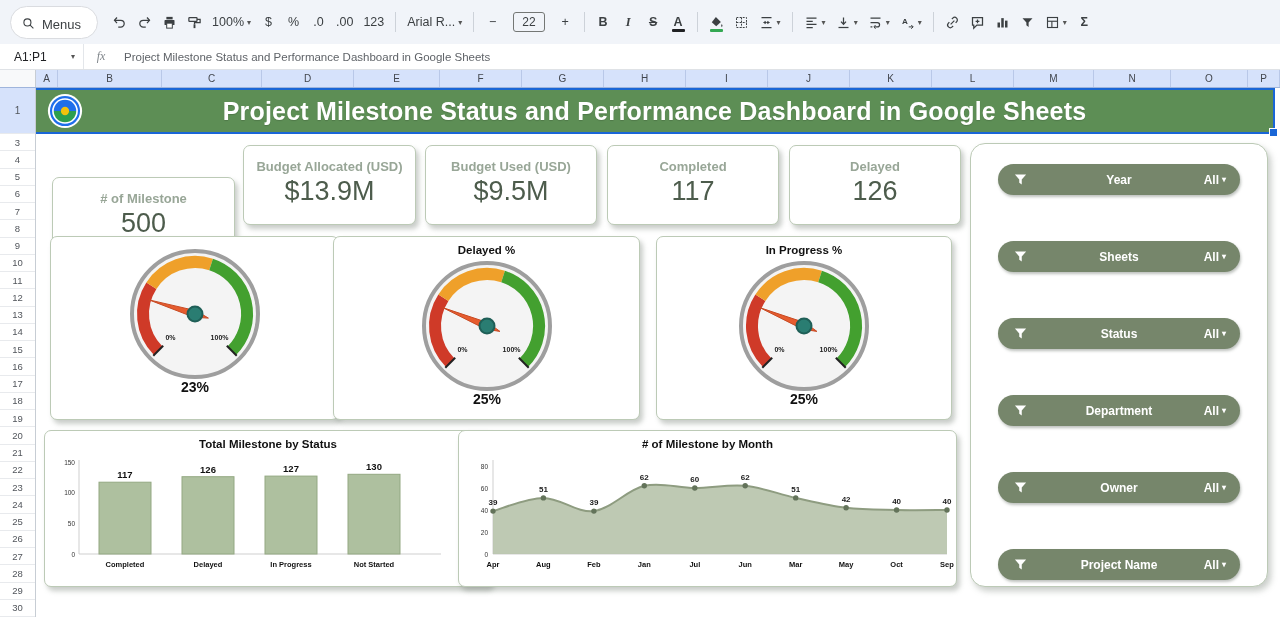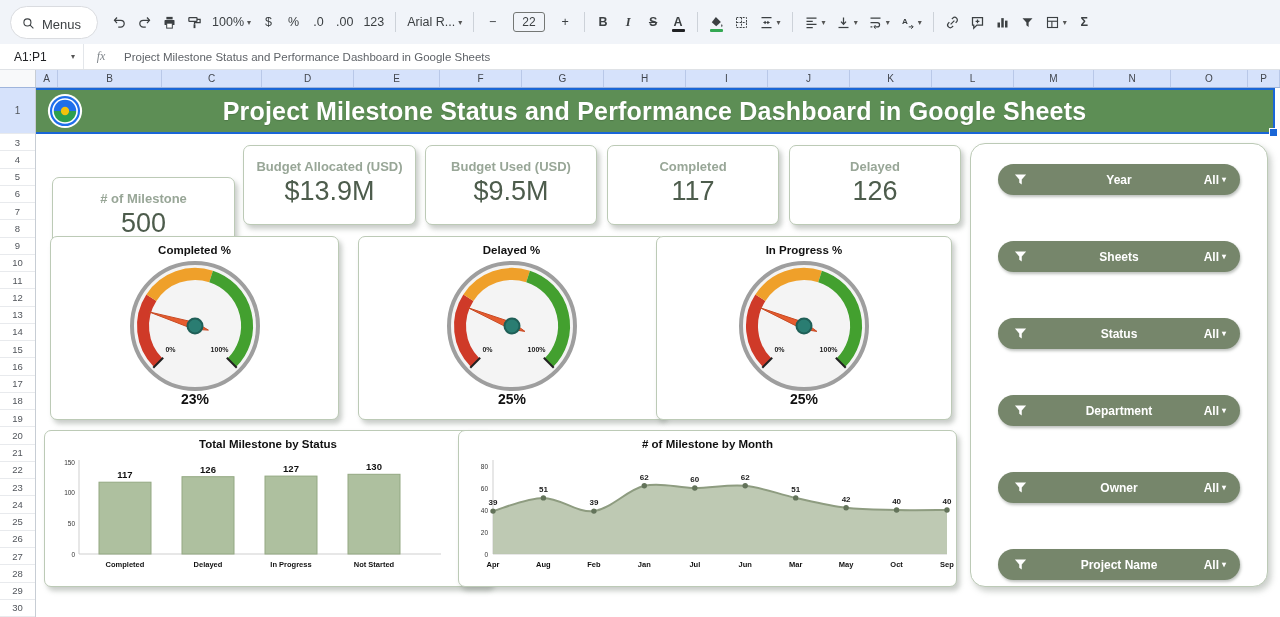--- a/index.html
+++ b/index.html
@@ -399,36 +399,35 @@
         </div>
         <div class="card kpi-card" style="left: 571px; width: 172px;">
           <div class="kpi-label">Completed</div>
     <div class="kpi-value">117</div>
         </div>
         <div class="card kpi-card" style="left: 753px; width: 172px;">
           <div class="kpi-label">Delayed</div>
     <div class="kpi-value">126</div>
         </div>
         <div class="card gauge-card" style="left: 14px; top: 148px; width: 289px; height: 184px;">
-          <div class="chart-title">Completed %</div>
           <svg class="gauge-svg" viewBox="0 0 180 152" width="180" height="152">
    <circle cx="90" cy="70" r="63" fill="#f4f4f4" stroke="#9e9e9e" stroke-width="4"></circle>
    <path d="M53.2 106.8 A52 52 0 0 1 46.4 41.7" fill="none" stroke="#cf3a28" stroke-width="12"></path>
    <path d="M46.4 41.7 A52 52 0 0 1 106.1 20.5" fill="none" stroke="#efa02a" stroke-width="12"></path>
    <path d="M106.1 20.5 A52 52 0 0 1 126.8 106.8" fill="none" stroke="#43a02f" stroke-width="12"></path>
    <line x1="58.18019484660536" y1="101.81980515339464" x2="48.2806999099937" y2="111.7193000900063" stroke="#222" stroke-width="2"></line>
    <line x1="121.81980515339464" y1="101.81980515339464" x2="131.7193000900063" y2="111.7193000900063" stroke="#222" stroke-width="2"></line>
    <text x="65.44805903775006" y="96.32873325829014" font-size="7" font-weight="bold" fill="#222" text-anchor="middle">0%</text>
    <text x="114.55194096224994" y="96.32873325829013" font-size="7" font-weight="bold" fill="#222" text-anchor="middle">100%</text>
    <path d="M44.1 55.9 L91.0 66.7 L103.4 74.1 L89.0 73.3 Z" fill="#e65c2e" stroke="#c74a24" stroke-width="1"></path>
    <circle cx="90" cy="70" r="7.5" fill="#2a7d72" stroke="#1f5f57" stroke-width="2"></circle>
    <text x="90" y="148" font-size="14" font-weight="bold" fill="#111" text-anchor="middle">23%</text>
           </svg>
         </div>
-        <div class="card gauge-card" style="left: 322px; top: 148px; width: 307px; height: 184px;">
+        <div class="card gauge-card" style="left: 297px; top: 148px; width: 307px; height: 184px;">
           <div class="chart-title">Delayed %</div>
           <svg class="gauge-svg" viewBox="0 0 180 152" width="180" height="152">
    <circle cx="90" cy="70" r="63" fill="#f4f4f4" stroke="#9e9e9e" stroke-width="4"></circle>
    <path d="M53.2 106.8 A52 52 0 0 1 46.4 41.7" fill="none" stroke="#cf3a28" stroke-width="12"></path>
    <path d="M46.4 41.7 A52 52 0 0 1 106.1 20.5" fill="none" stroke="#efa02a" stroke-width="12"></path>
    <path d="M106.1 20.5 A52 52 0 0 1 126.8 106.8" fill="none" stroke="#43a02f" stroke-width="12"></path>
    <line x1="58.18019484660536" y1="101.81980515339464" x2="48.2806999099937" y2="111.7193000900063" stroke="#222" stroke-width="2"></line>
    <line x1="121.81980515339464" y1="101.81980515339464" x2="131.7193000900063" y2="111.7193000900063" stroke="#222" stroke-width="2"></line>
    <text x="65.44805903775006" y="96.32873325829014" font-size="7" font-weight="bold" fill="#222" text-anchor="middle">0%</text>
    <text x="114.55194096224994" y="96.32873325829013" font-size="7" font-weight="bold" fill="#222" text-anchor="middle">100%</text>

